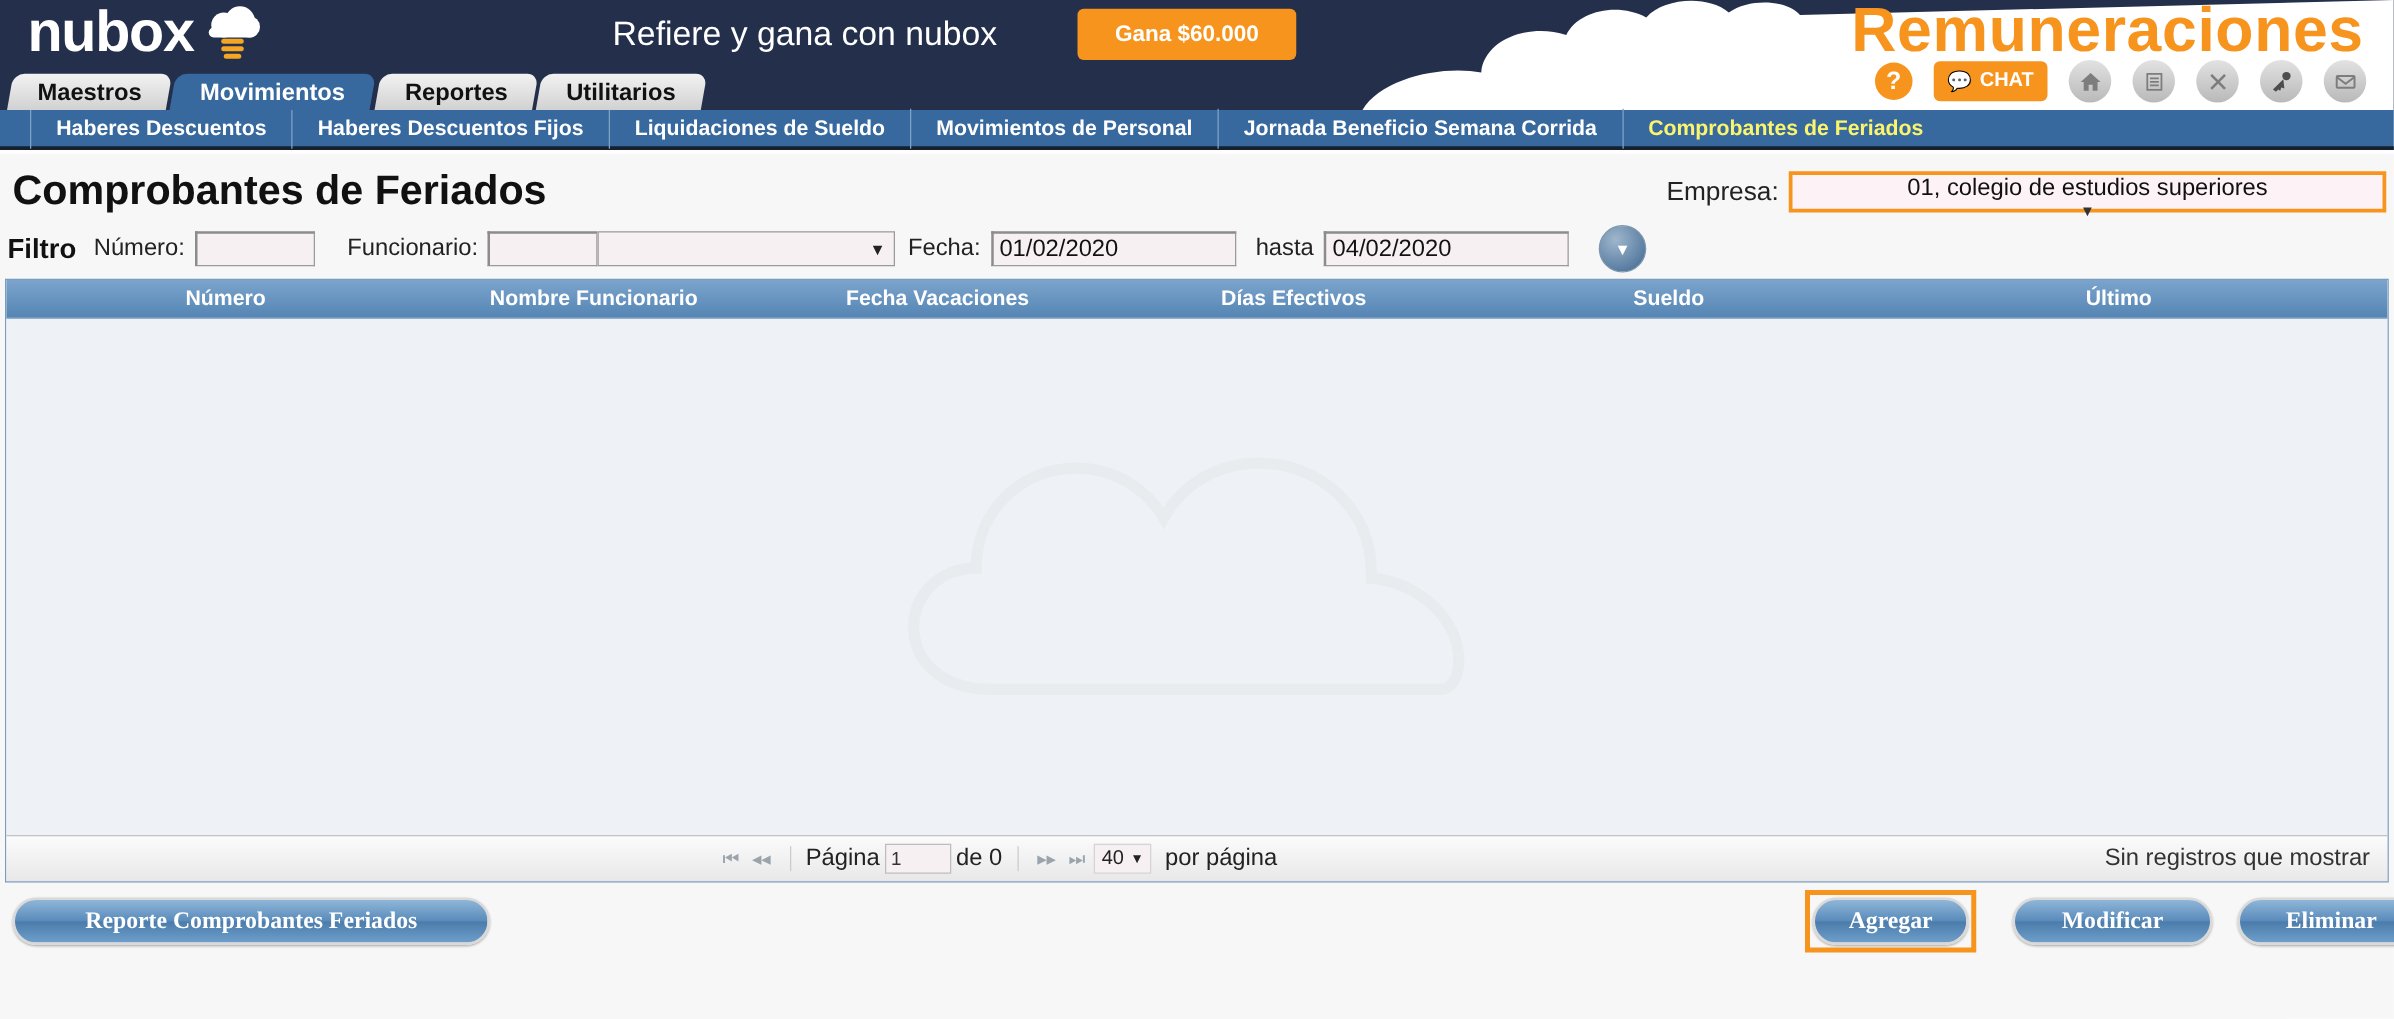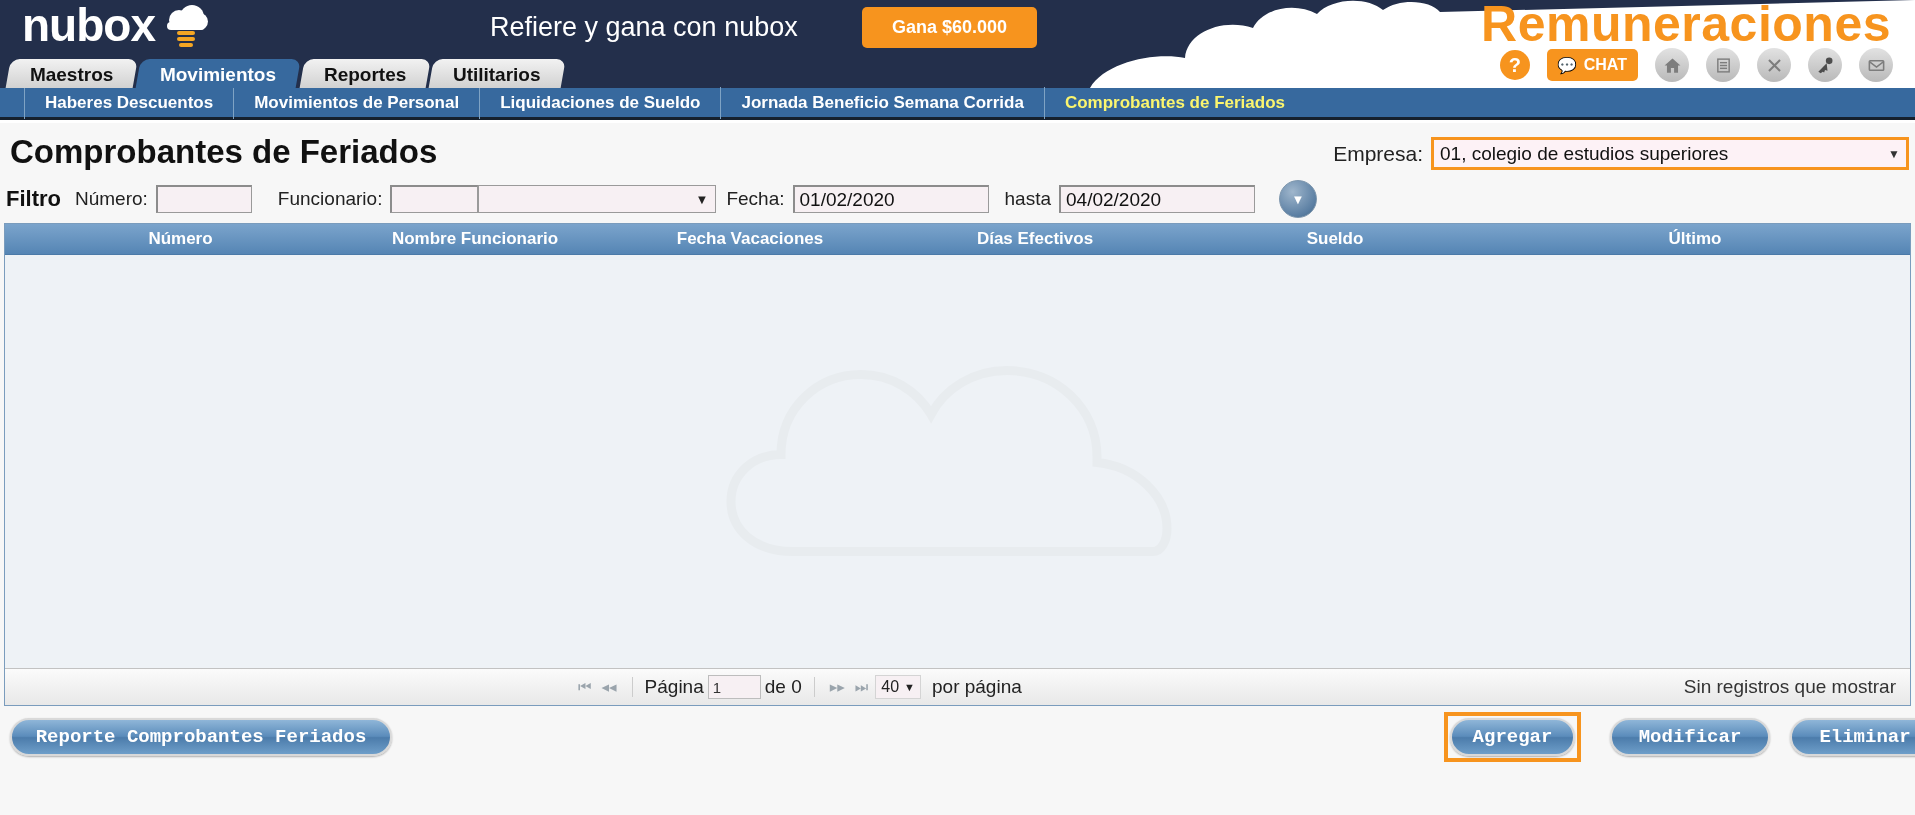--- a/index.html
+++ b/index.html
@@ -140,20 +140,21 @@
     display: flex; align-items: center; gap: 8px;
   }
   .empresa-label { font-size: 21px; color: #222222; }
   .empresa-select {
     width: 478px; height: 33px;
     background: #fdf2f6; border: 3px solid #f7941e;
     font-size: 19px; color: #111111;
     padding: 0 6px;
     display: flex; align-items: center; justify-content: space-between;
     cursor: pointer;
+    flex-direction: column;
   }
   .empresa-select .caret { font-size: 12px; color: #333; }
 
   
   .filter-row {
     position: absolute; left: 0; top: 56px; width: 1915px; height: 40px;
     display: flex; align-items: center; padding-left: 6px; gap: 0px;
   }
   .filtro-word { font-size: 22px; font-weight: bold; color: #111111; margin-right: 14px; }
   .f-label { font-size: 19px; color: #222222; margin-right: 8px; }
@@ -252,21 +253,21 @@
   .btn-bar {
     position: absolute; left: 0; top: 592px; width: 1915px; height: 60px;
   }
   .pill {
     height: 38px; border-radius: 19px;
     background: linear-gradient(#8fb6d8, #5b8cbb 48%, #4c7cab 52%, #6e9ec9);
     border: 2px solid #d9d9d9;
     color: #ffffff; font-size: 19px; font-weight: bold;
     display: flex; align-items: center; justify-content: center;
     box-shadow: 0 1px 2px rgba(0,0,0,0.3);
-    cursor: pointer; font-family: Liberation Mono, monospace;
+    cursor: pointer; font-family: Liberation Serif, serif;
     position: absolute;
   }
   .btn-reporte { left: 10px; top: 3px; width: 382px; }
   .btn-agregar { left: 1450px; top: 3px; width: 125px; }
   .btn-modificar { left: 1610px; top: 3px; width: 160px; }
   .btn-eliminar { left: 1790px; top: 3px; width: 150px; }
   .hl-box {
     position: absolute; left: 1444px; top: -3px;
     width: 137px; height: 50px;
     border: 4px solid #f7941e; background: transparent;
@@ -350,22 +351,23 @@
         <span>Reportes</span>
       </div>
     <div class="tab">
         <span>Utilitarios</span>
       </div>
   </div>
 </div>
 
 <div class="subnav">
   <div class="subnav-item">Haberes Descuentos</div>
+  <div class="subnav-item">Haberes Descuentos Fijos</div>
+  <div class="subnav-item">Liquidaciones de Sueldo</div>
   <div class="subnav-item">Movimientos de Personal</div>
-  <div class="subnav-item">Liquidaciones de Sueldo</div>
   <div class="subnav-item">Jornada Beneficio Semana Corrida</div>
   <div class="subnav-item active">Comprobantes de Feriados</div>
 </div>
 
 <div class="page">
 
   <div class="page-title">Comprobantes de Feriados</div>
 
   <div class="empresa-row">
     <div class="empresa-label">Empresa:</div>

